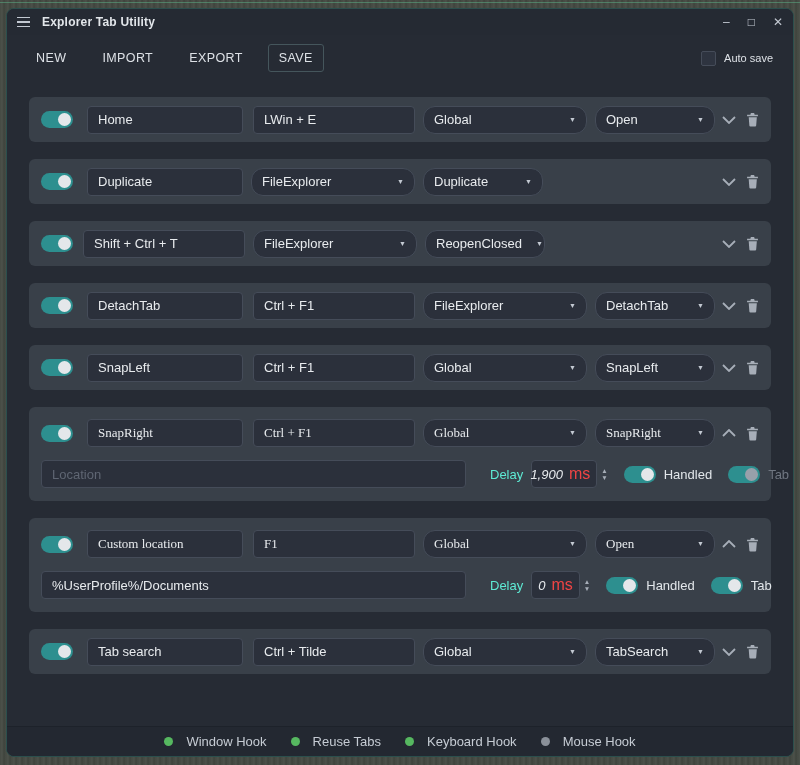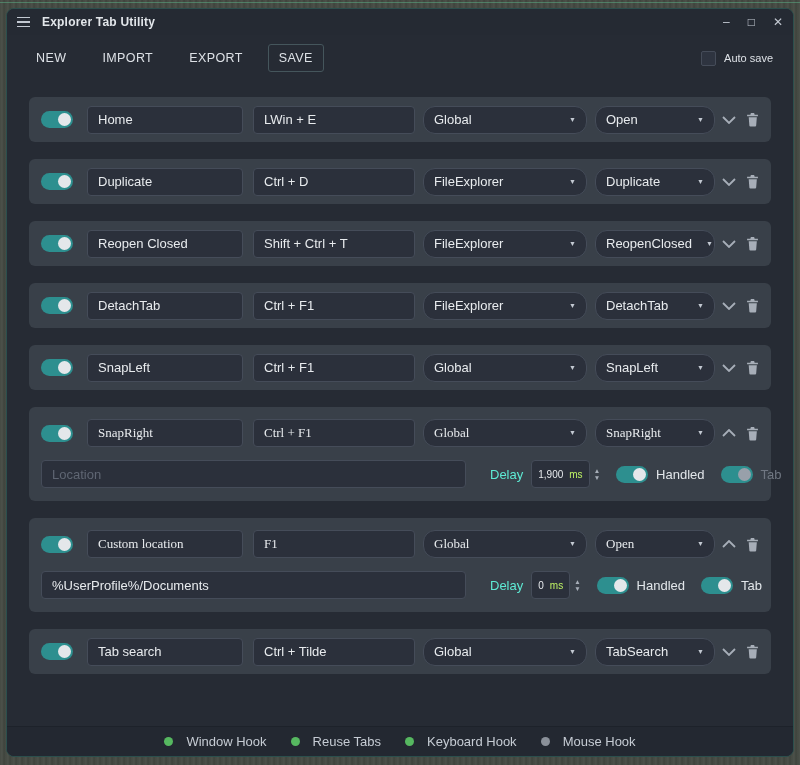--- a/index.html
+++ b/index.html
@@ -82,22 +82,22 @@
 
   
   .row-sub { height:28px; display:flex; align-items:center; margin-top:1px; }
   .f-location { flex:0 0 425px; margin-left:0; }
   .delay-label { font-size:13px; color:#5eead4; margin-left:24px; }
   .delay-box {
     width:66px; height:28px; margin-left:8px; background:#2b303b; border:1px solid #454c59;
     border-radius:4px; display:flex; align-items:center; justify-content:flex-end;
     padding:0 6px; cursor:text;
   }
-  .delay-val { font-size:10px; color:#e8ebee; }
-  .delay-ms  { font-size:10px; color:#bef264; margin-left:6px; }
+  .delay-val { font-size:13px; color:#e8ebee;font-style:italic; }
+  .delay-ms  { font-size:16px; color:#ef4444; margin-left:6px; }
   .stepper { display:inline-flex; flex-direction:column; margin-left:4px; cursor:pointer; }
   .stepper span { font-size:6.5px; line-height:1.15; color:#a7aeb8; }
   .sub-toggles { margin-left:auto; display:flex; align-items:center; padding-right:11px; }
   .t-label { font-size:13px; color:#e2e6ea; margin:0 0 0 8px; }
   .t-label.dim { color:#707782; }
   .sub-toggles .toggle { margin-left:16px; }
 
   
   .statusbar {
     position:absolute; left:0; right:0; bottom:0; height:30px; background:#232831;
@@ -170,21 +170,20 @@
         </span>
       </div>
     </div>
 
     <div class="card">
       <div class="row-main">
         <span class="toggle">
             <span class="knob"></span>
           </span>
         <input class="field f-name" value="Duplicate" style="">
-        <input class="field f-hotkey" value="Ctrl + D" style="">
         <div class="select s-scope">
           <span>FileExplorer</span>
           <span class="arrow">▼</span>
         </div>
         <div class="select s-action">
           <span>Duplicate</span>
           <span class="arrow">▼</span>
         </div>
         <span class="row-icons">
           <span class="iconbtn">
@@ -199,21 +198,20 @@
             </span>
         </span>
       </div>
     </div>
 
     <div class="card">
       <div class="row-main">
         <span class="toggle">
             <span class="knob"></span>
           </span>
-        <input class="field f-name" value="Reopen Closed" style="">
         <input class="field f-hotkey" value="Shift + Ctrl + T" style="">
         <div class="select s-scope">
           <span>FileExplorer</span>
           <span class="arrow">▼</span>
         </div>
         <div class="select s-action">
           <span>ReopenClosed</span>
           <span class="arrow">▼</span>
         </div>
         <span class="row-icons">

